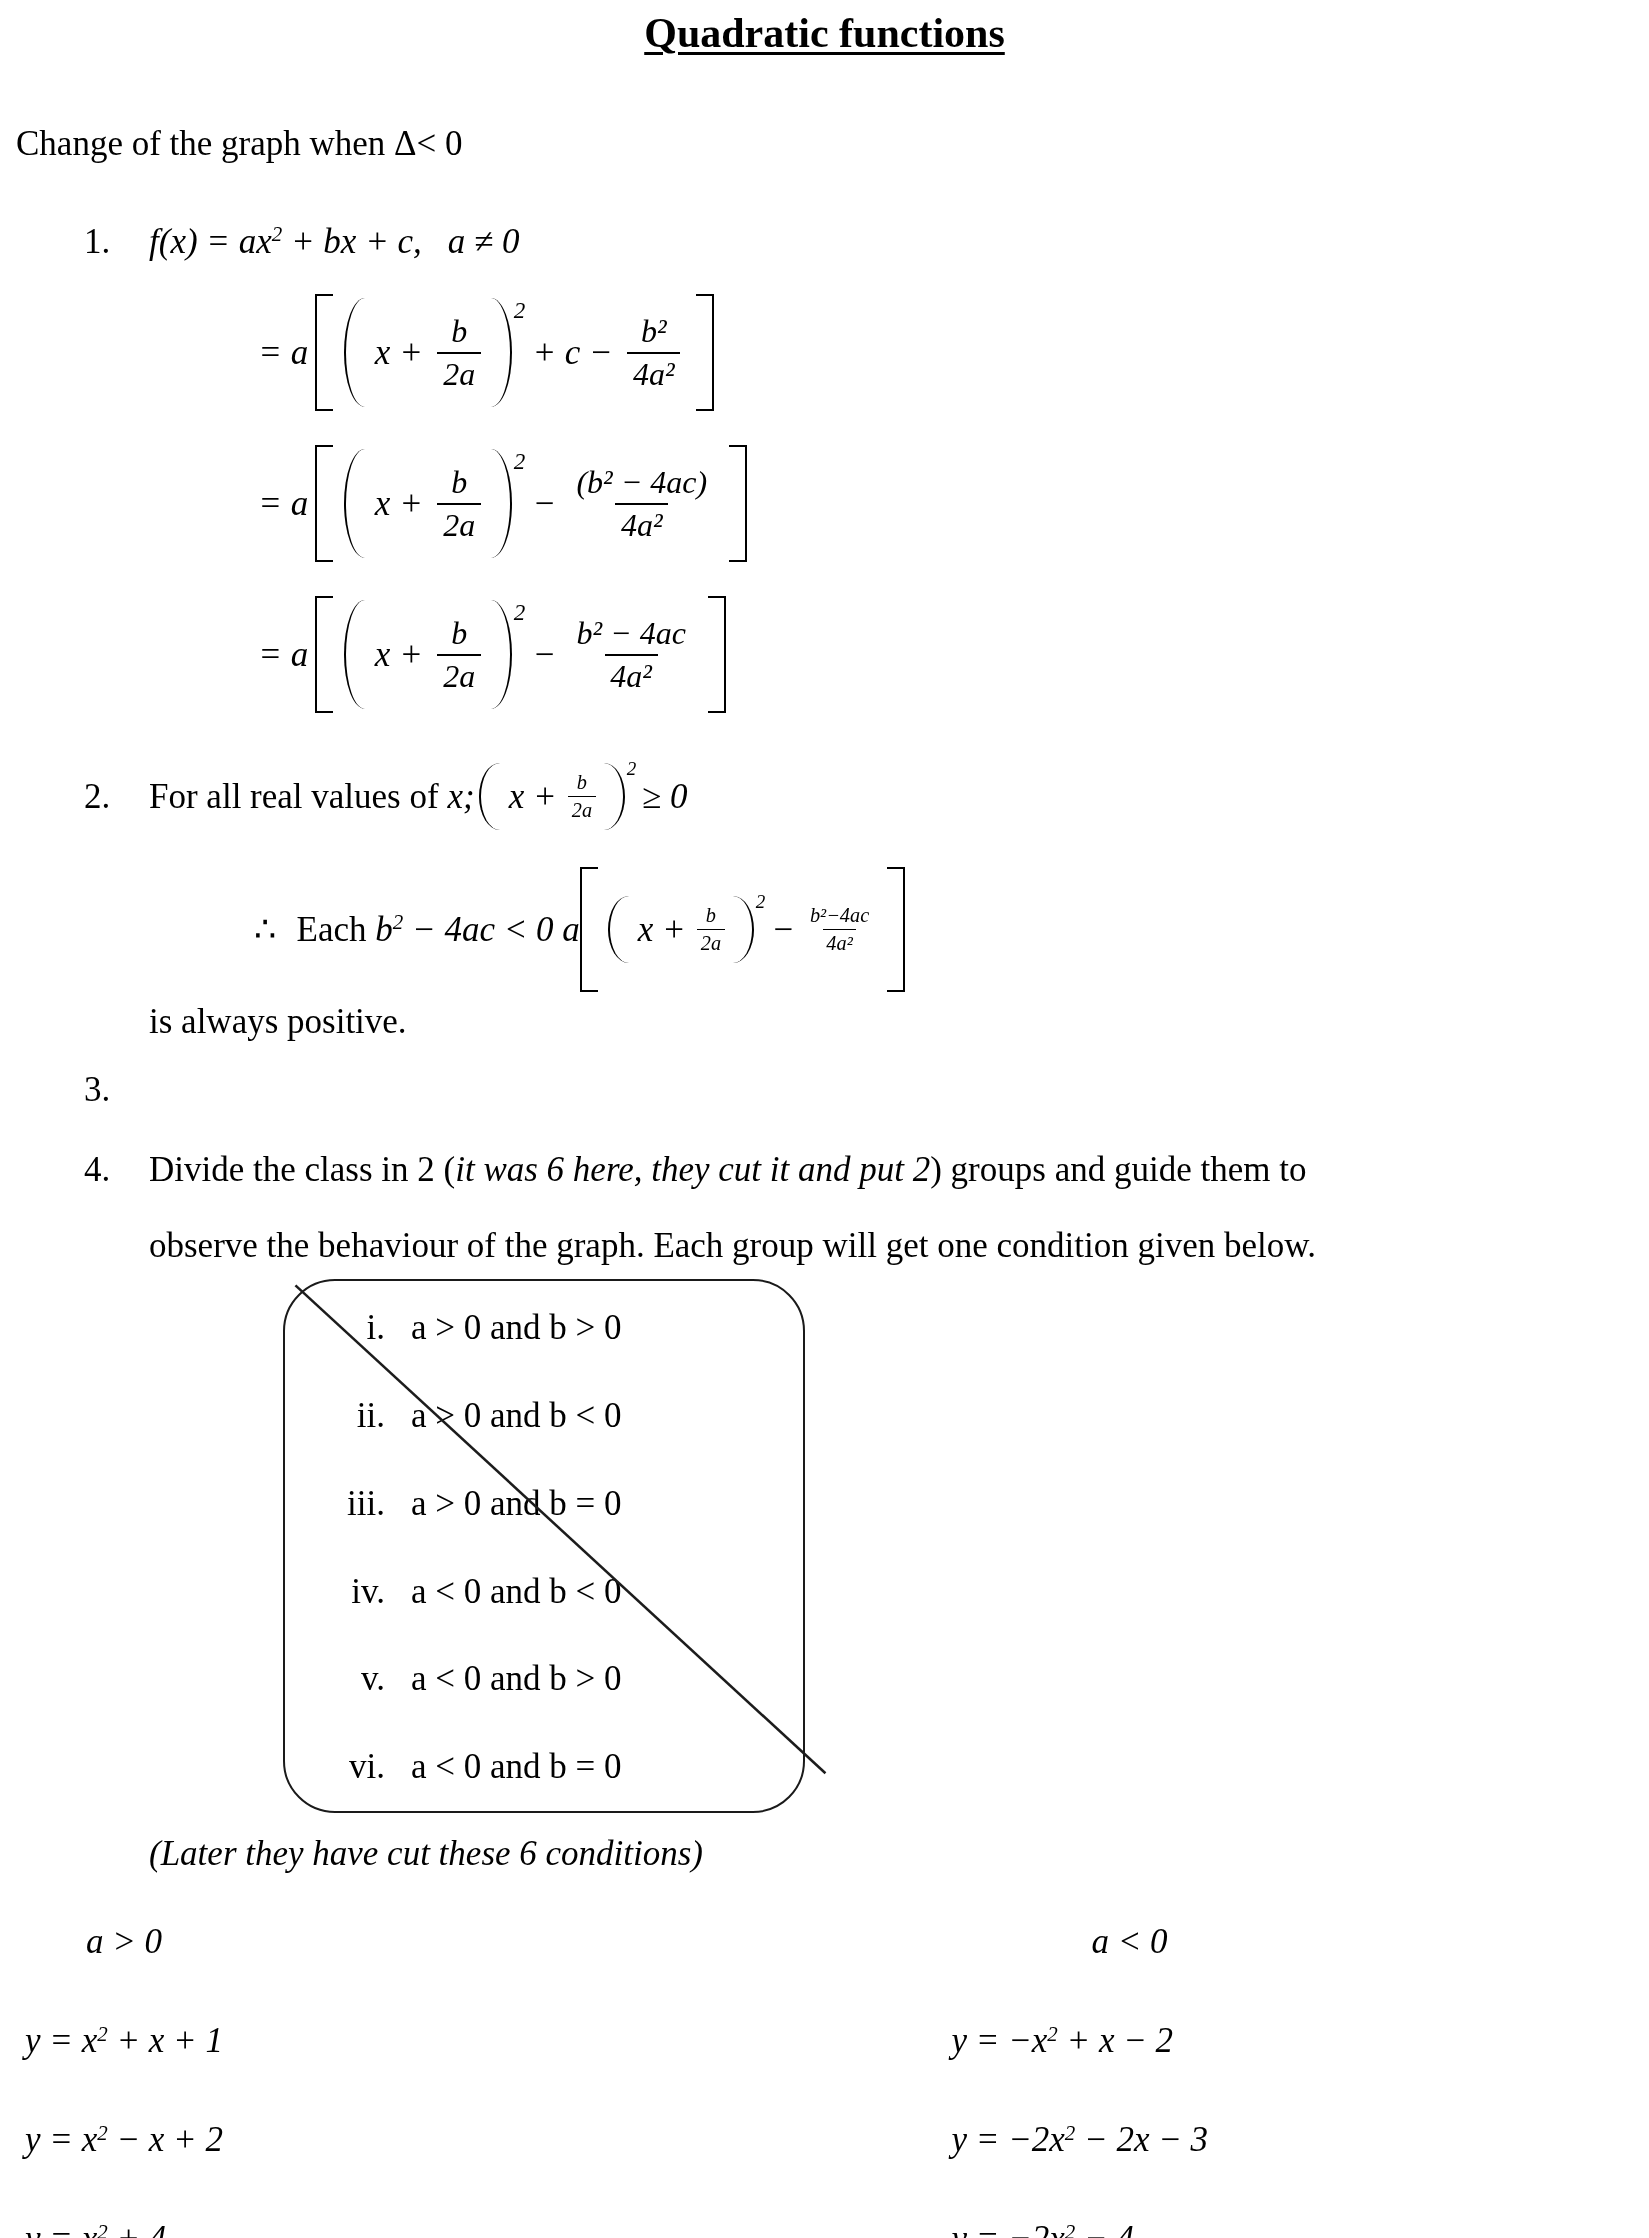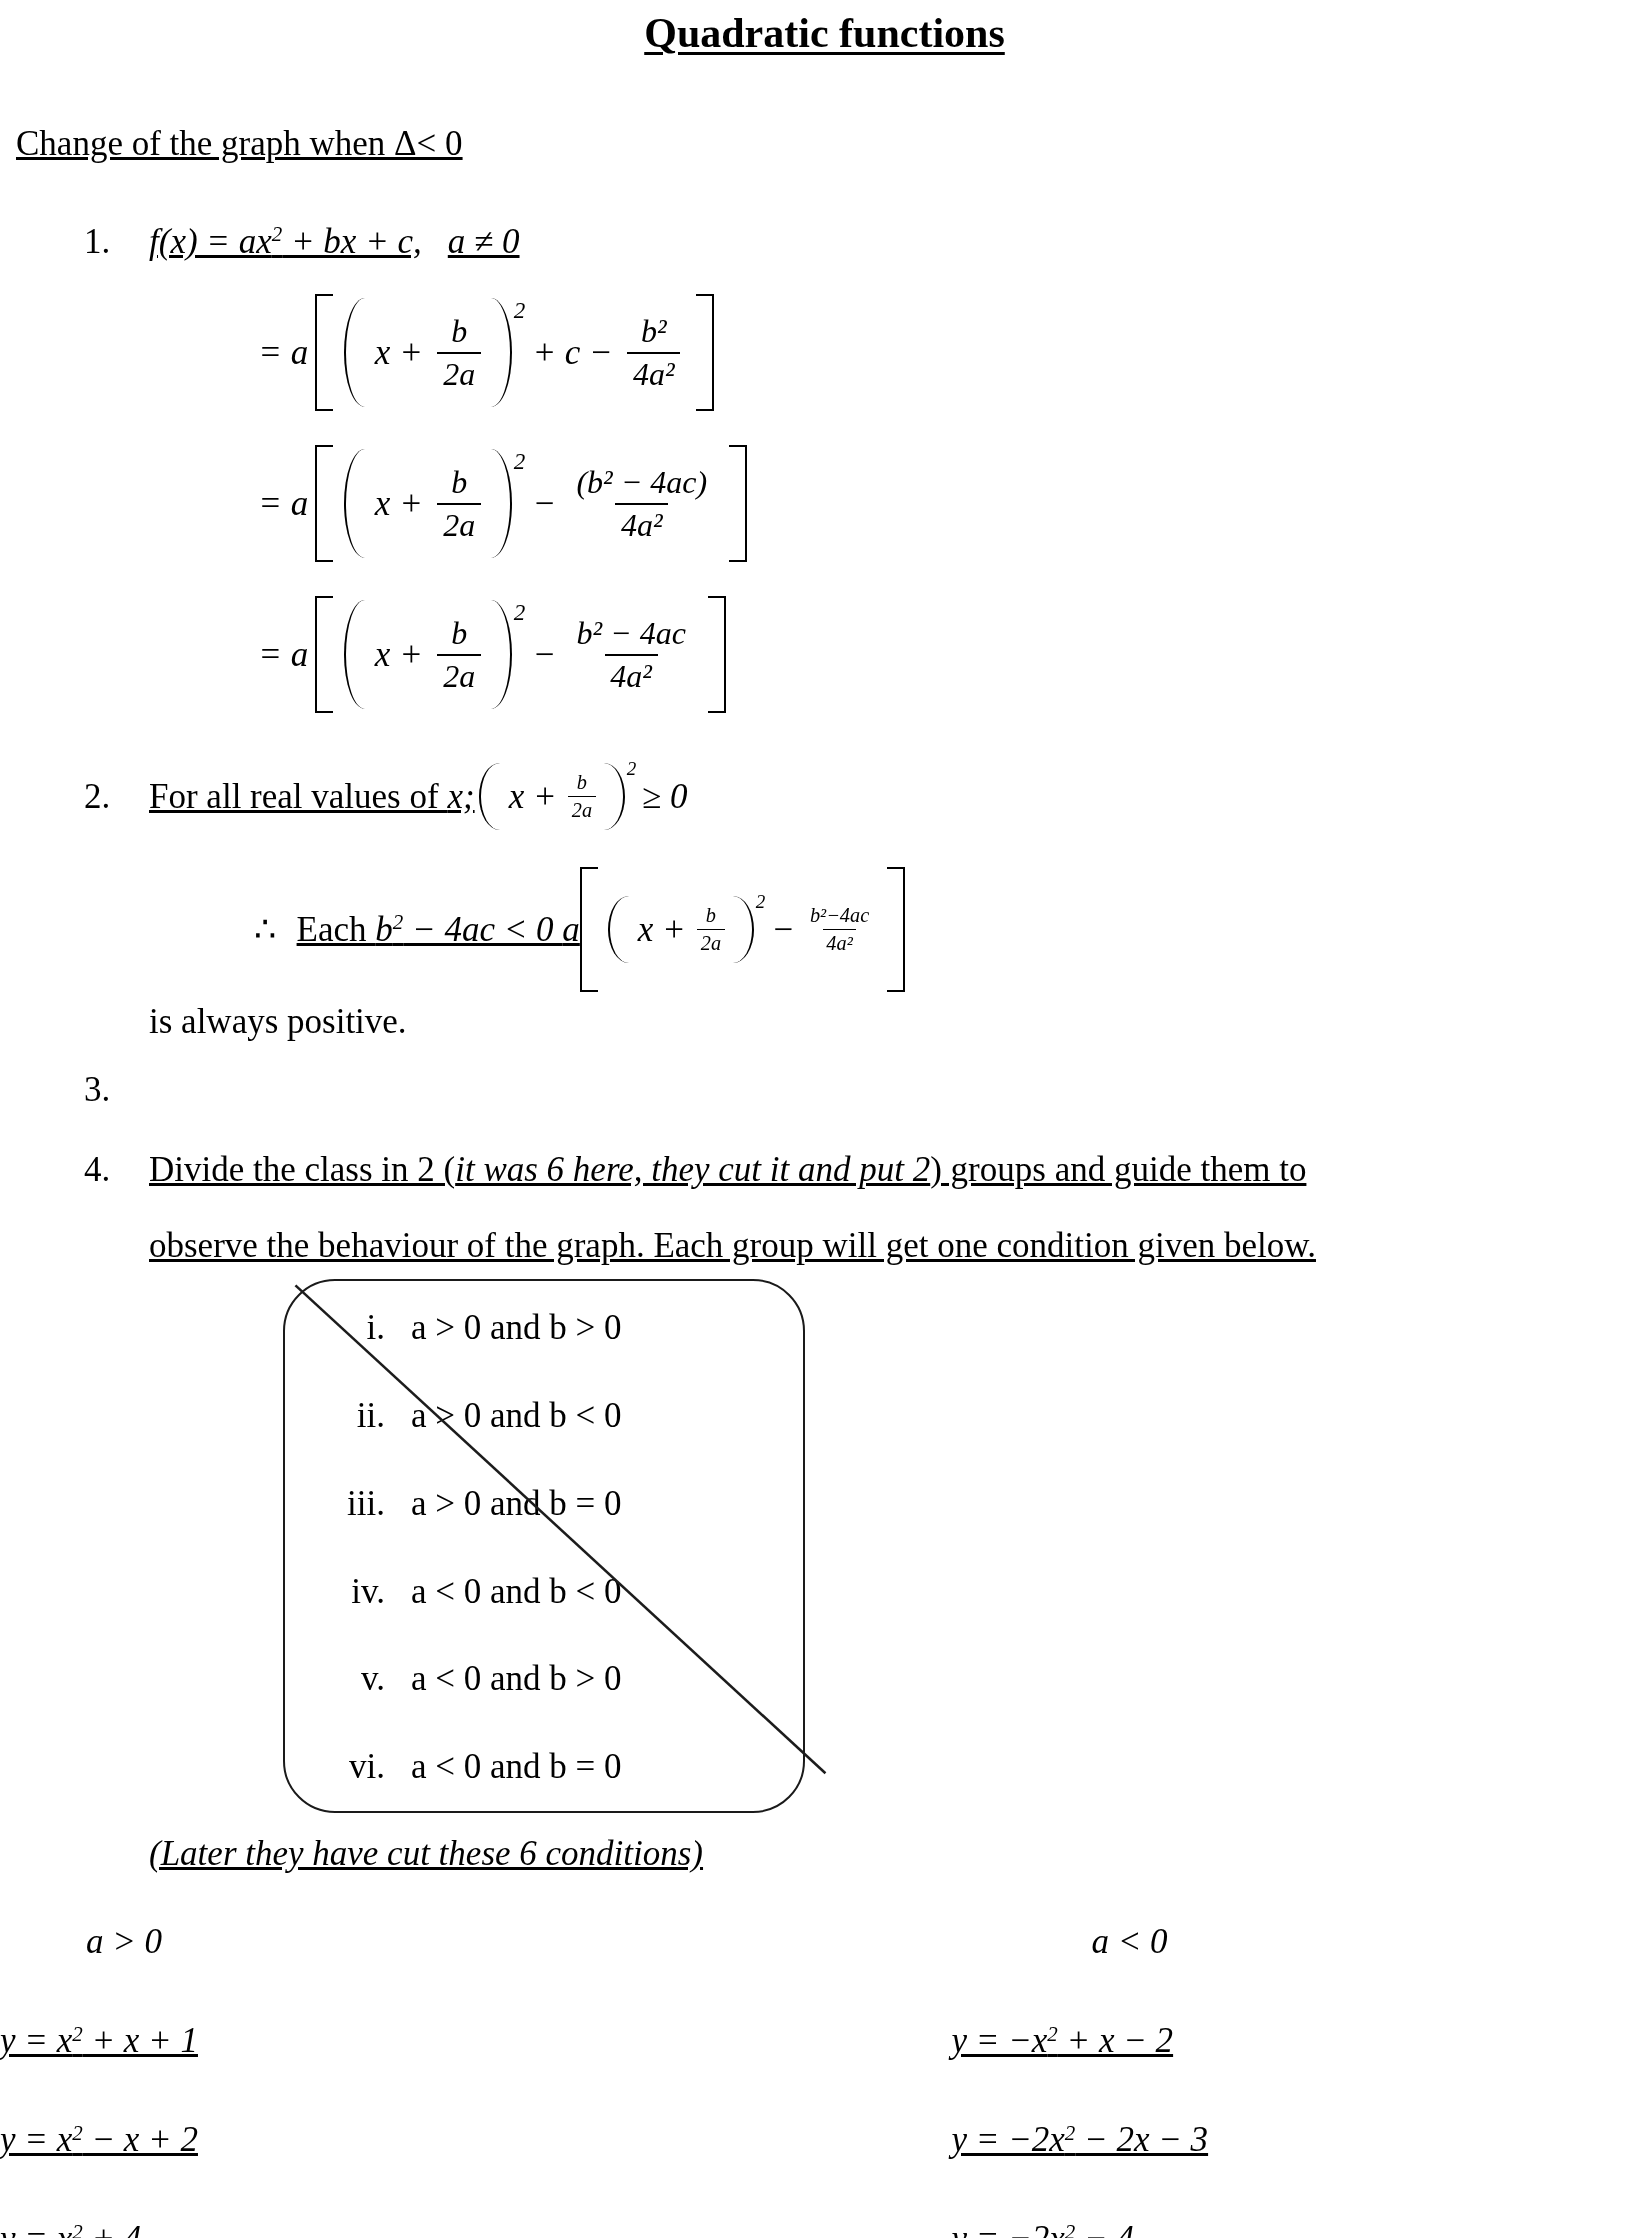--- a/index.html
+++ b/index.html
@@ -10,21 +10,21 @@
     background:#ffffff;
     color:#000;
     font-family:"Liberation Serif", serif;
     font-size:35px;
     line-height:1.25;
   }
   .m { font-style:italic; }
   .t { font-style:normal; }
   .em { font-style:italic; }
   .s { font-size:0.6em; position:relative; top:-0.55em; line-height:0; }
-  .nowrap { white-space:nowrap;text-decoration:underline; }
+  .nowrap { white-space:nowrap; }
 
   .title { text-align:center; margin-top:7.3px; }
   .title span {
     font-weight:bold; font-size:42px;
     text-decoration:underline;
     text-decoration-thickness:2.9px;
     text-underline-offset:5.1px;
   }
   .intro { margin:62px 0 0 16px; }
 
@@ -89,21 +89,21 @@
   .strike { position:absolute; left:-13px; top:-16px; pointer-events:none; }
 
   .caption { margin:19px 0 0 149px; font-style:italic; }
 
   
   .cols { display:flex; margin-top:44px; }
   .col { width:50%; }
   .colhead-left { margin-left:86px;font-family:Liberation Serif, serif; }
   .colhead-right { margin-left:267px; }
   .eq { margin-top:57px; line-height:1.2; }
-  .col-left .eq { margin-left:0; }
+  .col-left .eq { margin-left:25px; }
   .col-right .eq { margin-left:127px; }
 </style>
 </head>
 <body>
 
 <div class="page">
 
   <div class="title">
     <span>Quadratic functions</span>
   </div>

